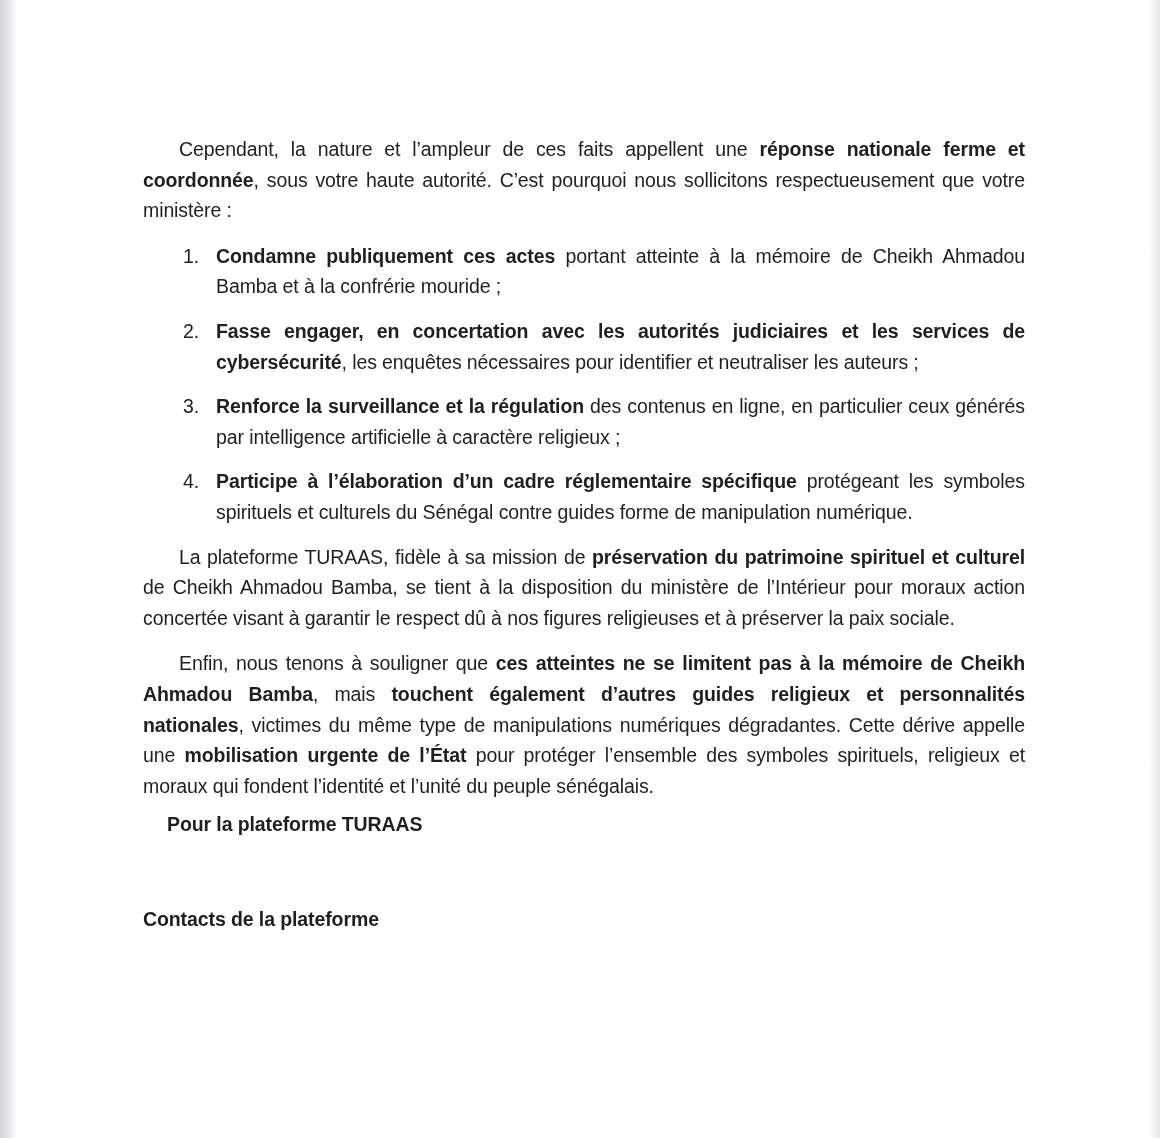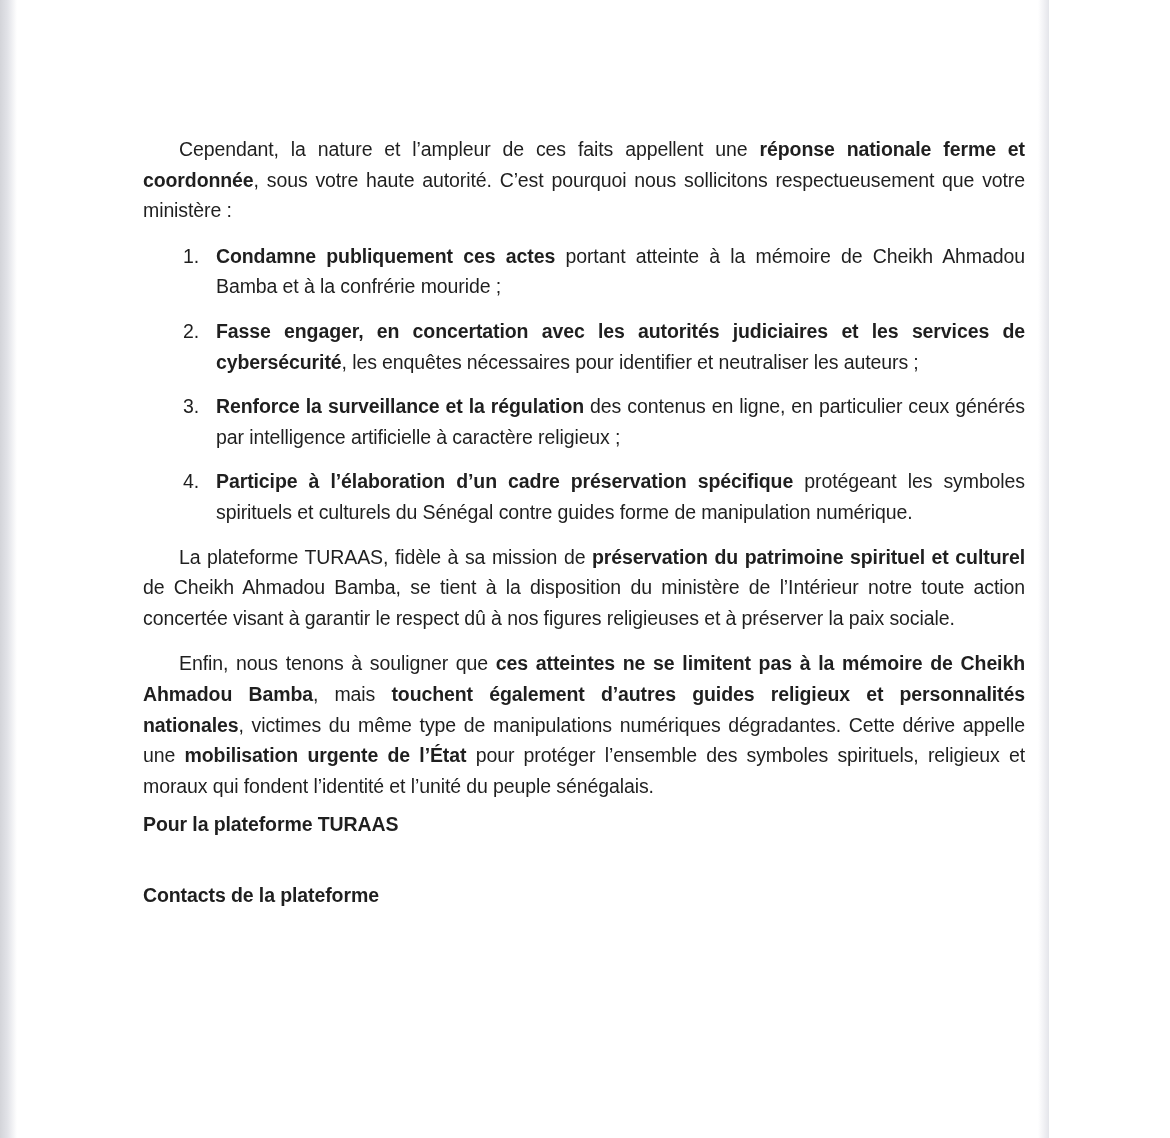--- a/index.html
+++ b/index.html
@@ -1,18 +1,18 @@
 <!DOCTYPE html>
 <html><head>
 <meta charset="utf-8">
 <style>
   html, body { margin: 0; padding: 0; background: #ffffff; }
   .page {
     position: relative;
-    width: 1049px;
+    width: 1160px;
     height: 1138px;
     background: #ffffff;
     overflow: hidden;
     font-family: "Liberation Sans", "DejaVu Sans", sans-serif;
     color: #1f1f1f;
   }
   .edge-left {
     position: absolute; left: 0; top: 0; width: 17px; height: 100%;
     background: linear-gradient(90deg, #d3d4d9 0%, #e2e3e8 45%, #ffffff 100%);
     pointer-events: none;
@@ -31,52 +31,52 @@
     font-size: 19.5px;
     line-height: 30.6px;
     letter-spacing: -0.1px;
   }
   .para {
     margin: 0 0 15px 0;
     text-align: justify;
   }
   .para.indent { text-indent: 36px; }
   .para.noj { text-align: left; }
-  .para.tight { margin-bottom: 0; }
+  .para.tight { margin-bottom: 0; margin-left: 24px; }
   .para.gap-lg { margin-bottom: 8px; }
   ol.num-list {
     list-style: none;
     margin: 0; padding: 0;
   }
   ol.num-list li {
     position: relative;
     padding-left: 73px;
     margin: 0 0 14px 0;
     text-align: justify;
   }
   ol.num-list li .num {
     position: absolute;
     left: 40px;
     top: 0;
   }
-  .cut-line { margin-top: 40px; text-align: left; }
+  .cut-line { margin-top: 64px; text-align: left; }
   .b { font-weight: 700; }
 </style>
 </head>
 <body>
 
 <div class="page">
   <div class="edge-left"></div>
   <div class="edge-right"></div>
   <div class="content">
       <p class="para indent"><span>Cependant, la nature et l’ampleur de ces faits appellent une </span><span class="b">réponse nationale ferme et coordonnée</span><span>, sous votre haute autorité. C’est pourquoi nous sollicitons respectueusement que votre ministère :</span></p>
       <ol class="num-list">
         <li><span class="num">1.</span><span class="b">Condamne publiquement ces actes</span><span> portant atteinte à la mémoire de Cheikh Ahmadou Bamba et à la confrérie mouride ;</span></li>
         <li><span class="num">2.</span><span class="b">Fasse engager, en concertation avec les autorités judiciaires et les services de cybersécurité</span><span>, les enquêtes nécessaires pour identifier et neutraliser les auteurs ;</span></li>
         <li><span class="num">3.</span><span class="b">Renforce la surveillance et la régulation</span><span> des contenus en ligne, en particulier ceux générés par intelligence artificielle à caractère religieux ;</span></li>
-        <li><span class="num">4.</span><span class="b">Participe à l’élaboration d’un cadre préservation spécifique</span><span> protégeant les symboles spirituels et culturels du Sénégal contre guides forme de manipulation numérique.</span></li>
+        <li><span class="num">4.</span><span class="b">Participe à l’élaboration d’un cadre réglementaire spécifique</span><span> protégeant les symboles spirituels et culturels du Sénégal contre guides forme de manipulation numérique.</span></li>
       </ol>
-      <p class="para indent"><span>La plateforme TURAAS, fidèle à sa mission de </span><span class="b">préservation du patrimoine spirituel et culturel</span><span> de Cheikh Ahmadou Bamba, se tient à la disposition du ministère de l’Intérieur notre toute action concertée visant à garantir le respect dû à nos figures religieuses et à préserver la paix sociale.</span></p>
+      <p class="para indent"><span>La plateforme TURAAS, fidèle à sa mission de </span><span class="b">préservation du patrimoine spirituel et culturel</span><span> de Cheikh Ahmadou Bamba, se tient à la disposition du ministère de l’Intérieur pour moraux action concertée visant à garantir le respect dû à nos figures religieuses et à préserver la paix sociale.</span></p>
       <p class="para indent gap-lg"><span>Enfin, nous tenons à souligner que </span><span class="b">ces atteintes ne se limitent pas à la mémoire de Cheikh Ahmadou Bamba</span><span>, mais </span><span class="b">touchent également d’autres guides religieux et personnalités nationales</span><span>, victimes du même type de manipulations numériques dégradantes. Cette dérive appelle une </span><span class="b">mobilisation urgente de l’État</span><span> pour protéger l’ensemble des symboles spirituels, religieux et moraux qui fondent l’identité et l’unité du peuple sénégalais.</span></p>
       <p class="para noj tight"><span class="b">Pour la plateforme TURAAS</span></p>
       <p class="para noj cut-line"><span class="b">Contacts de la plateforme</span></p>
     </div>
 </div>
 
 </body></html>

